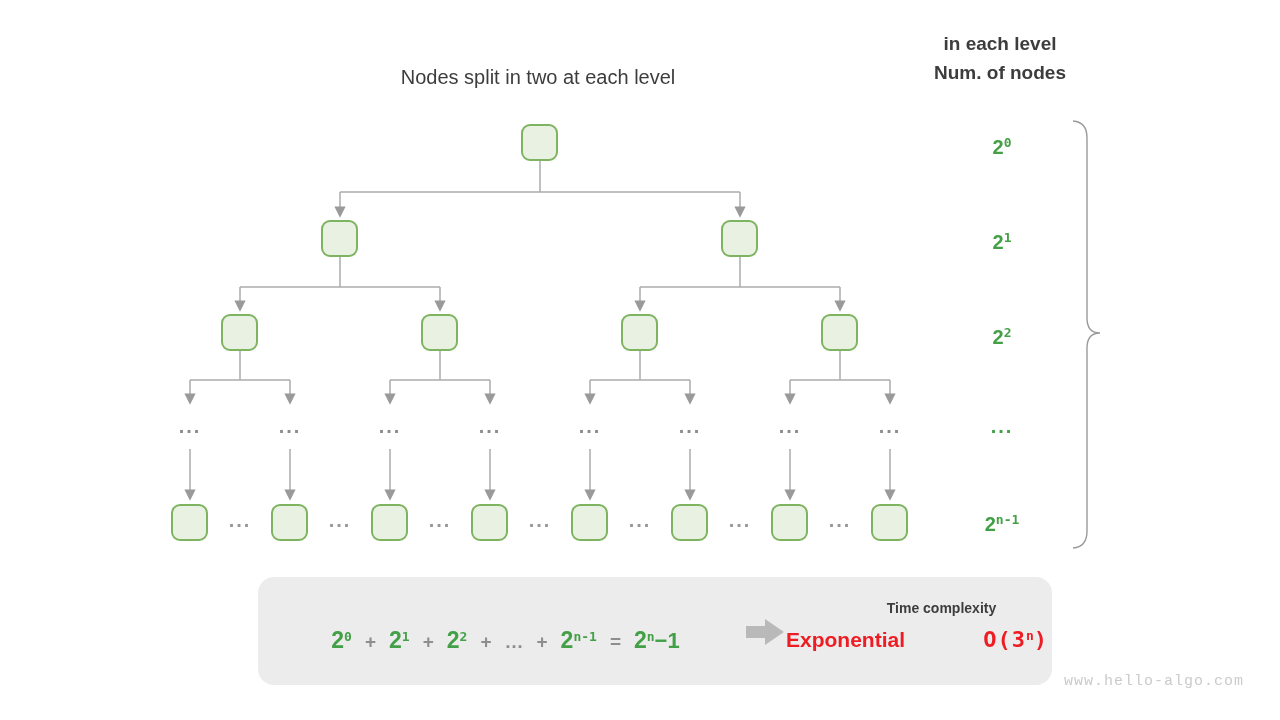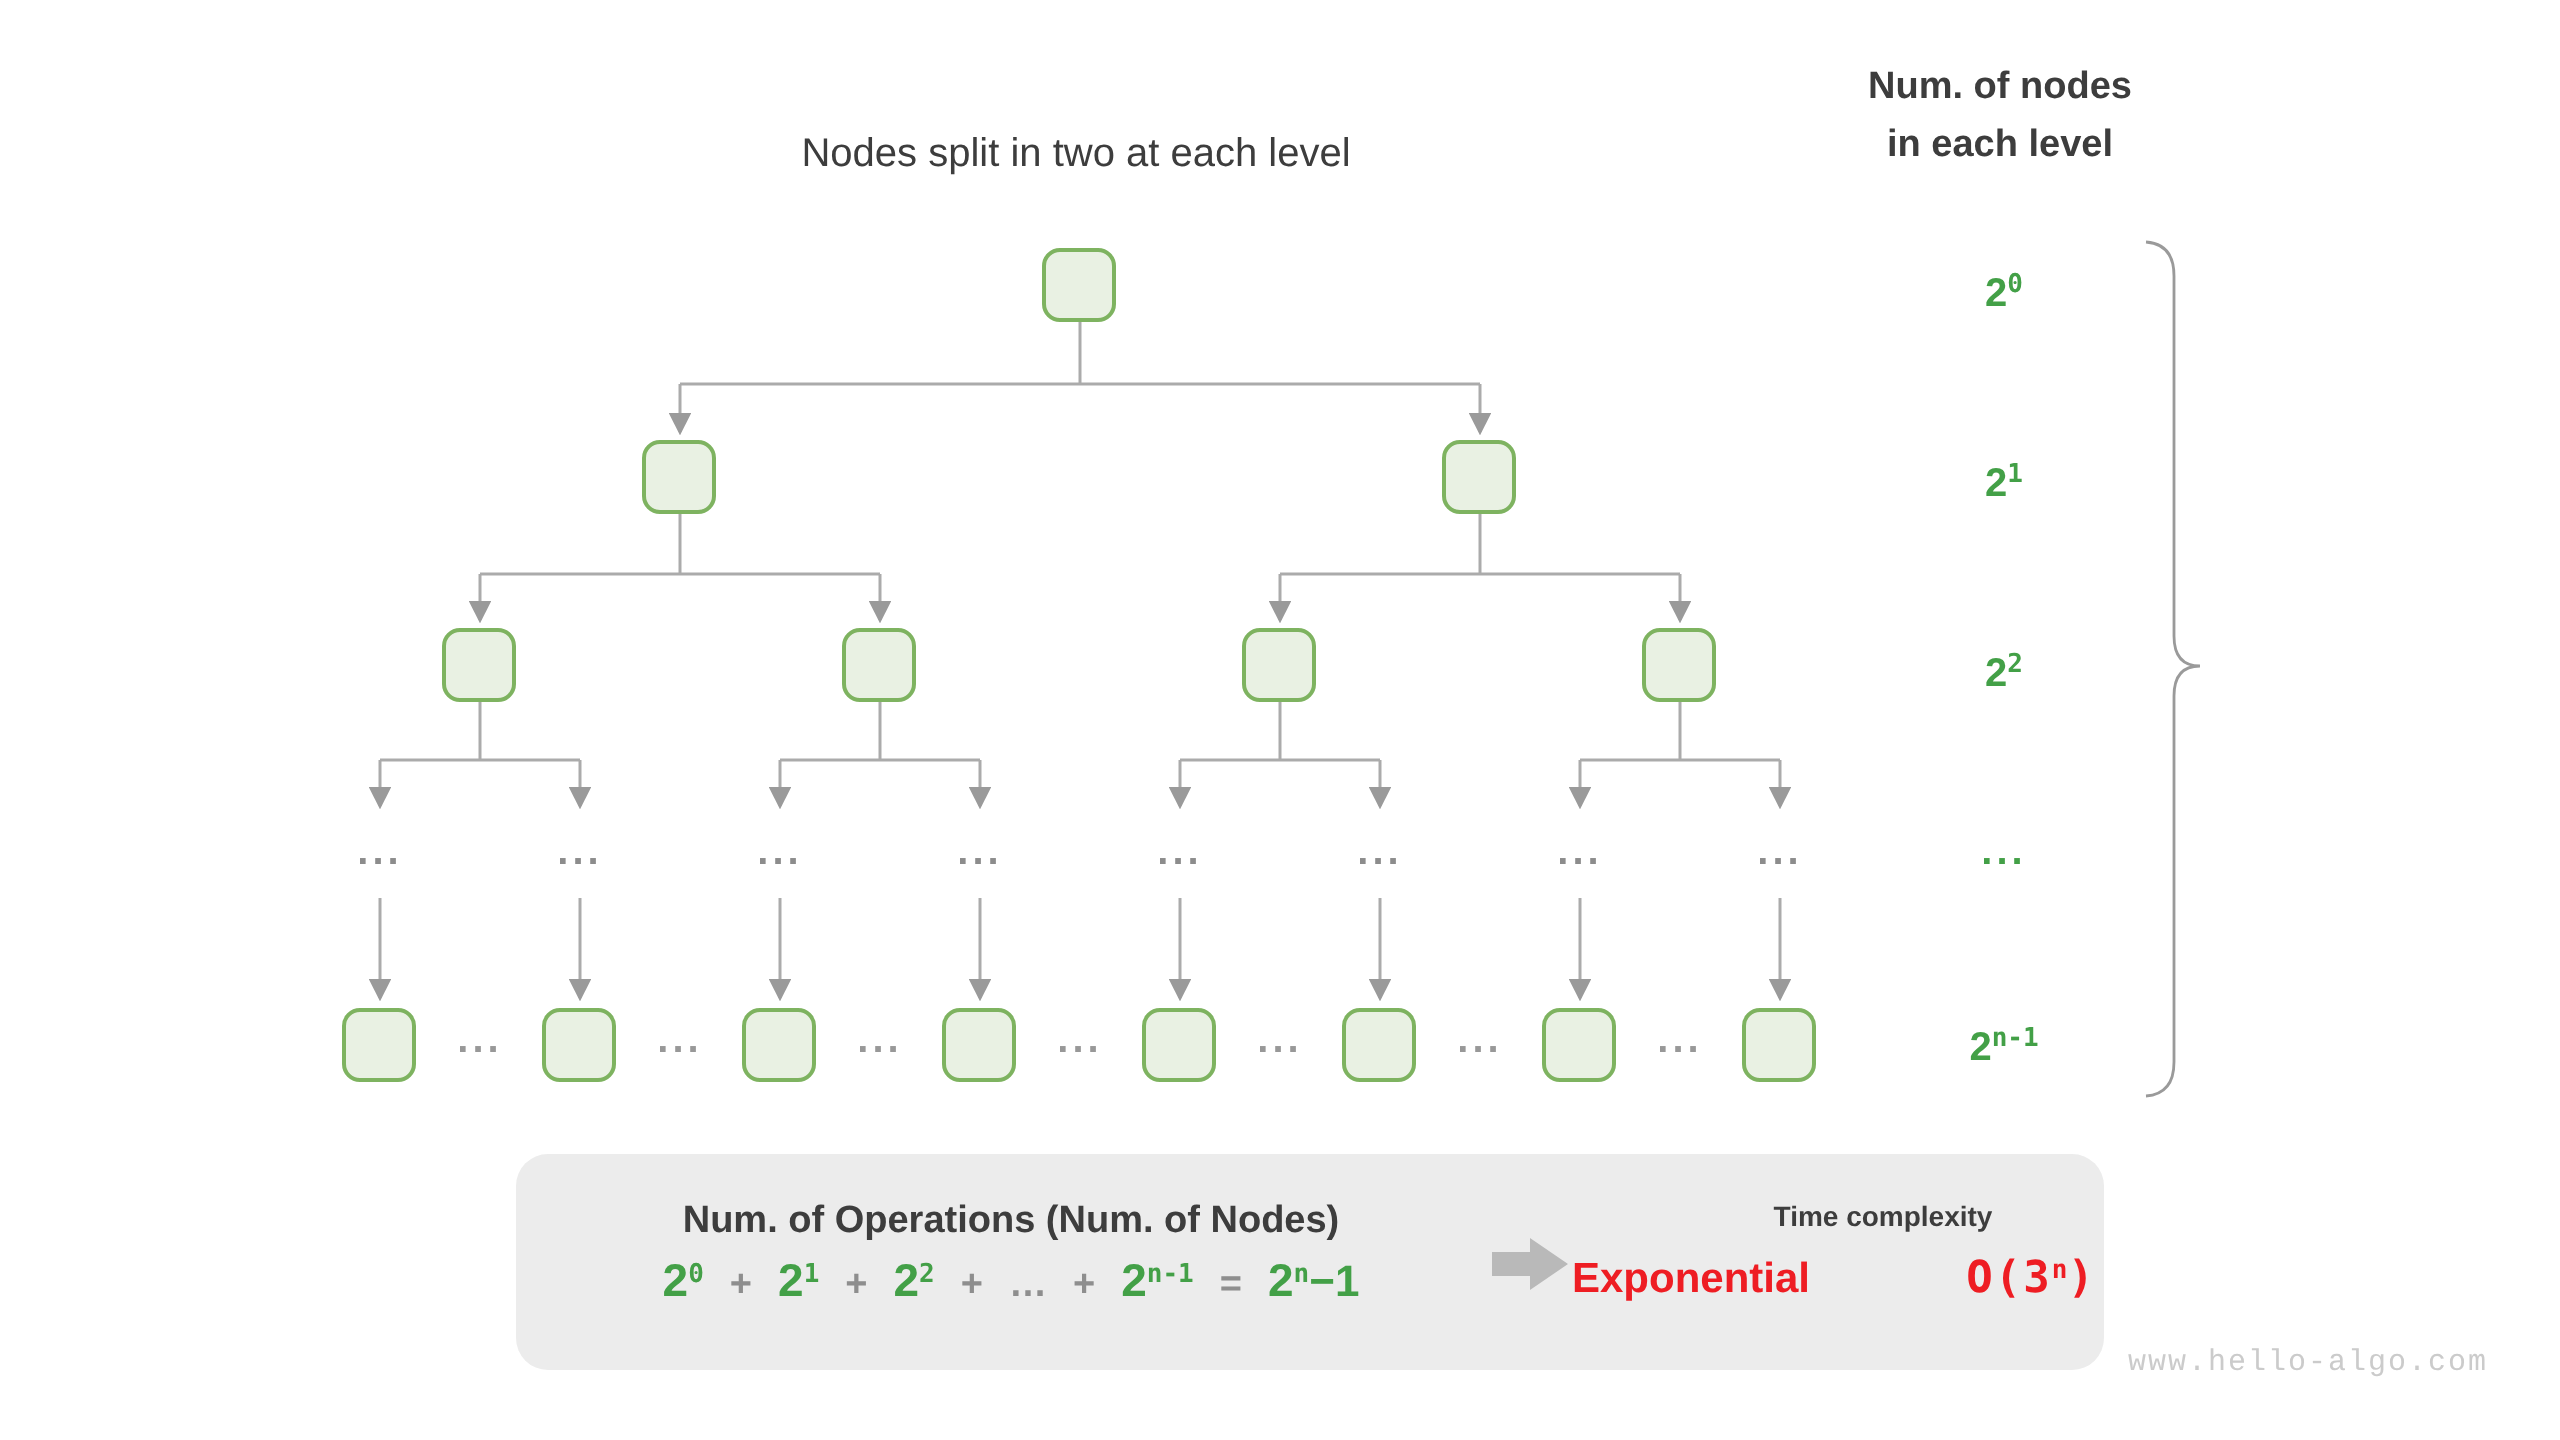--- a/index.html
+++ b/index.html
@@ -84,22 +84,22 @@
         <line x1="690" y1="449" x2="690" y2="499" marker-end="url(#arrow)"></line>
         <line x1="790" y1="449" x2="790" y2="499" marker-end="url(#arrow)"></line>
         <line x1="890" y1="449" x2="890" y2="499" marker-end="url(#arrow)"></line>
       </g>
     <path d="M 1073 121 Q 1087 122 1087 138 L 1087 318 Q 1087 333 1100 333
              Q 1087 333 1087 348 L 1087 531 Q 1087 547 1073 548" stroke="#9a9a9a" stroke-width="1.4" fill="none"></path>
   </svg>
 
   <div id="subtitle" class="abs ctr">Nodes split in two at each level</div>
   <div id="right-header" class="abs ctr">
+    <div>in each level</div>
     <div>Num. of nodes</div>
-    <div>in each level</div>
   </div>
 
   <div id="tree-layer">
       <div class="node" style="left: 521px; top: 124px;"></div>
       <div class="node" style="left: 321px; top: 220px;"></div>
       <div class="node" style="left: 721px; top: 220px;"></div>
       <div class="node" style="left: 221px; top: 314px;"></div>
       <div class="node" style="left: 421px; top: 314px;"></div>
       <div class="node" style="left: 621px; top: 314px;"></div>
       <div class="node" style="left: 821px; top: 314px;"></div>
@@ -132,21 +132,20 @@
       <div class="lvl-label" style="top: 224px;"><span>2</span><span class="sup">1</span></div>
       <div class="lvl-label" style="top: 319px;"><span>2</span><span class="sup">2</span></div>
       <div class="lvl-label" style="top: 412px; letter-spacing: 2px;">...</div>
       <div class="lvl-label" style="top: 506px;"><span>2</span><span class="sup">n-1</span></div>
     </div>
 
   <div id="brace-note" class="abs ctr">
   </div>
 
   <div id="summary-box" class="abs"></div>
-  <div id="sum-left-title" class="abs ctr">Num. of Operations (Num. of Nodes)</div>
   <div id="formula" class="abs">
       <span class="pow"><span>2</span><span class="sup" style="color: rgb(67, 160, 71);">0</span></span>
       <span class="op">+</span>
       <span class="pow"><span>2</span><span class="sup" style="color: rgb(67, 160, 71);">1</span></span>
       <span class="op">+</span>
       <span class="pow"><span>2</span><span class="sup" style="color: rgb(67, 160, 71);">2</span></span>
       <span class="op">+</span>
       <span class="op">…</span>
       <span class="op">+</span>
       <span class="pow"><span>2</span><span class="sup" style="color: rgb(67, 160, 71);">n-1</span></span>

